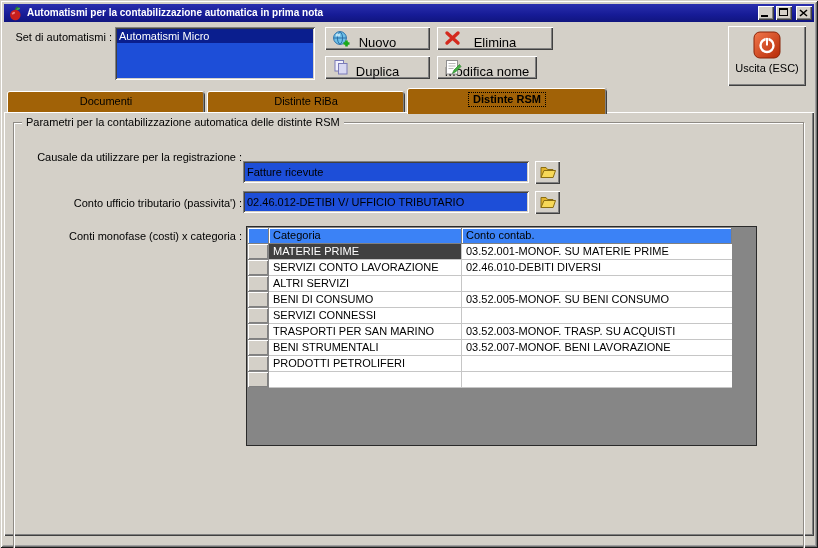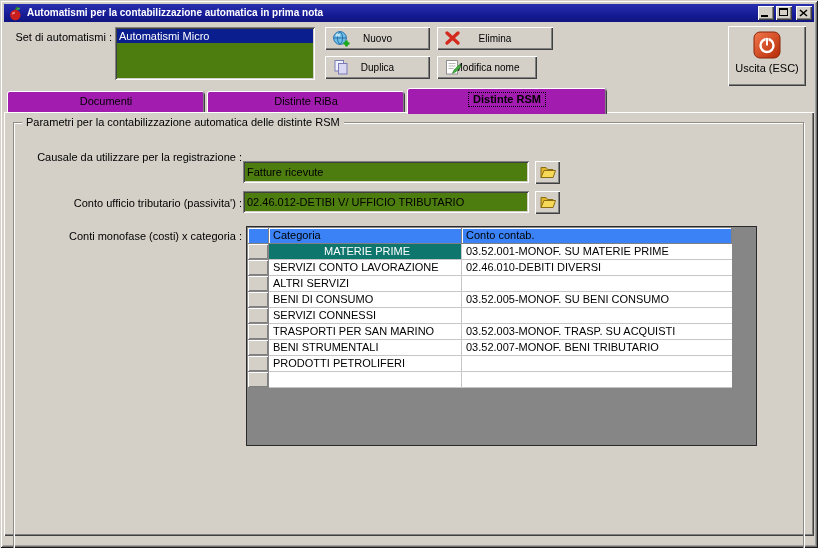--- a/index.html
+++ b/index.html
@@ -31,53 +31,53 @@
     position: relative; width: 16px; height: 14px; margin-left: 2px;
     background: #d4d0c8; flex: 0 0 auto;
     box-shadow: inset 1px 1px 0 #fff, inset -1px -1px 0 #404040, inset -2px -2px 0 #808080;
   }
   .cap-btn.close { margin-left: 4px; }
   .glyph-min { position: absolute; left: 3px; bottom: 3px; width: 7px; height: 2px; background: #000; }
   .glyph-max { position: absolute; left: 3px; top: 2px; width: 9px; height: 8px; border: 1px solid #000; border-top-width: 2px; }
   .glyph-x { position: absolute; left: 3px; top: 3px; }
   
   .sunken {
-    background: #4d7c0f;
+    background: #1d4ed8;
     box-shadow: inset 1px 1px 0 #808080, inset -1px -1px 0 #ffffff,
                 inset 2px 2px 0 #404040, inset -2px -2px 0 #d4d0c8;
   }
   .btn3d {
     background: #d4d0c8;
     box-shadow: inset 1px 1px 0 #ffffff, inset -1px -1px 0 #404040,
                 inset -2px -2px 0 #808080, inset 2px 2px 0 #d4d0c8;
   }
   
   .lbl { position: absolute; white-space: nowrap; }
   .set-label { left: 14px; top: 31px; width: 98px; text-align: right; }
   .listbox { position: absolute; left: 115px; top: 27px; width: 200px; height: 53px; padding: 2px; overflow: hidden; }
   .list-item { height: 14px; line-height: 14px; padding-left: 2px; white-space: nowrap; }
   .list-item.sel { background: #0a1e8e; color: #fff; }
   .tool-btn {
-    position: absolute; height: 23px; display: flex; align-items: center; justify-content: center;
-    font-size: 10px; cursor: default;
+    position: absolute; height: 23px; display: flex; align-items: flex-end; justify-content: center;
+    font-size: 13px; cursor: default;
   }
   .tool-btn svg { position: absolute; left: 7px; top: 3px; }
   .btn-nuovo    { left: 325px; top: 27px; width: 105px; }
   .btn-elimina  { left: 437px; top: 27px; width: 116px; }
   .btn-duplica  { left: 325px; top: 56px; width: 105px; }
   .btn-modifica { left: 437px; top: 56px; width: 100px; }
   .btn-uscita {
     position: absolute; left: 728px; top: 26px; width: 78px; height: 60px;
     display: flex; flex-direction: column; align-items: center; justify-content: flex-start;
   }
   .btn-uscita svg { margin-top: 5px; }
   .btn-uscita .exit-label { margin-top: 3px; }
   
   .tab {
-    position: absolute; top: 91px; height: 22px; background: #a21caf;
+    position: absolute; top: 91px; height: 22px; background: #a16207;
     border-radius: 3px 3px 0 0; text-align: center; line-height: 20px;
     box-shadow: inset 1px 0 0 #fff, inset 0 1px 0 #fff, inset -1px 0 0 #404040, inset -2px 0 0 #808080;
     z-index: 1;
   }
   .tab.active {
     top: 88px; height: 26px; z-index: 3; font-weight: bold; line-height: 22px;
   }
   .tab.active .tab-label { border: 1px dotted #000; padding: 0 4px 1px 4px; }
   .tab-doc  { left: 7px;   width: 198px; }
   .tab-riba { left: 207px; width: 198px; }
@@ -125,21 +125,21 @@
     flex: 0 0 auto; width: 21px; height: 16px; background: #d4d0c8; padding: 0;
     box-shadow: inset 1px 1px 0 #fff, inset -1px -1px 0 #808080;
     border-right: 1px solid #868686; border-bottom: 1px solid #868686;
   }
   .gcat { width: 193px; }
   .gconto { width: 270px; border-right: none; }
   .ghead .gcell {
     background: #3b82f6; border-right: 1px solid #808080; border-bottom: 1px solid #808080;
     box-shadow: inset 1px 1px 0 #fff;
   }
-  .gcell.selected { background: #0f766e; color: #fff; text-align: center; }
+  .gcell.selected { background: #404040; color: #fff; }
 </style>
 </head>
 <body>
 
 <div class="window">
 
   <div class="titlebar">
     <svg class="title-icon" viewBox="0 0 16 16">
       <path d="M8 5 C8 3 9 1.6 10.6 1.2" stroke="#2c7a2c" stroke-width="1.4" fill="none"></path>
       <ellipse cx="10.8" cy="3" rx="2.2" ry="1.1" fill="#3fae3f" transform="rotate(-25 10.8 3)"></ellipse>
@@ -280,21 +280,21 @@
                 <div class="gcell gconto"></div>
               </div>
               <div class="grid-row">
                 <div class="gcell gsel"></div>
                 <div class="gcell gcat">TRASPORTI PER SAN MARINO</div>
                 <div class="gcell gconto">03.52.003-MONOF. TRASP. SU ACQUISTI</div>
               </div>
               <div class="grid-row">
                 <div class="gcell gsel"></div>
                 <div class="gcell gcat">BENI STRUMENTALI</div>
-                <div class="gcell gconto">03.52.007-MONOF. BENI TRIBUTARIO</div>
+                <div class="gcell gconto">03.52.007-MONOF. BENI LAVORAZIONE</div>
               </div>
               <div class="grid-row">
                 <div class="gcell gsel"></div>
                 <div class="gcell gcat">PRODOTTI PETROLIFERI</div>
                 <div class="gcell gconto"></div>
               </div>
               <div class="grid-row">
                 <div class="gcell gsel"></div>
                 <div class="gcell gcat"></div>
                 <div class="gcell gconto"></div>

